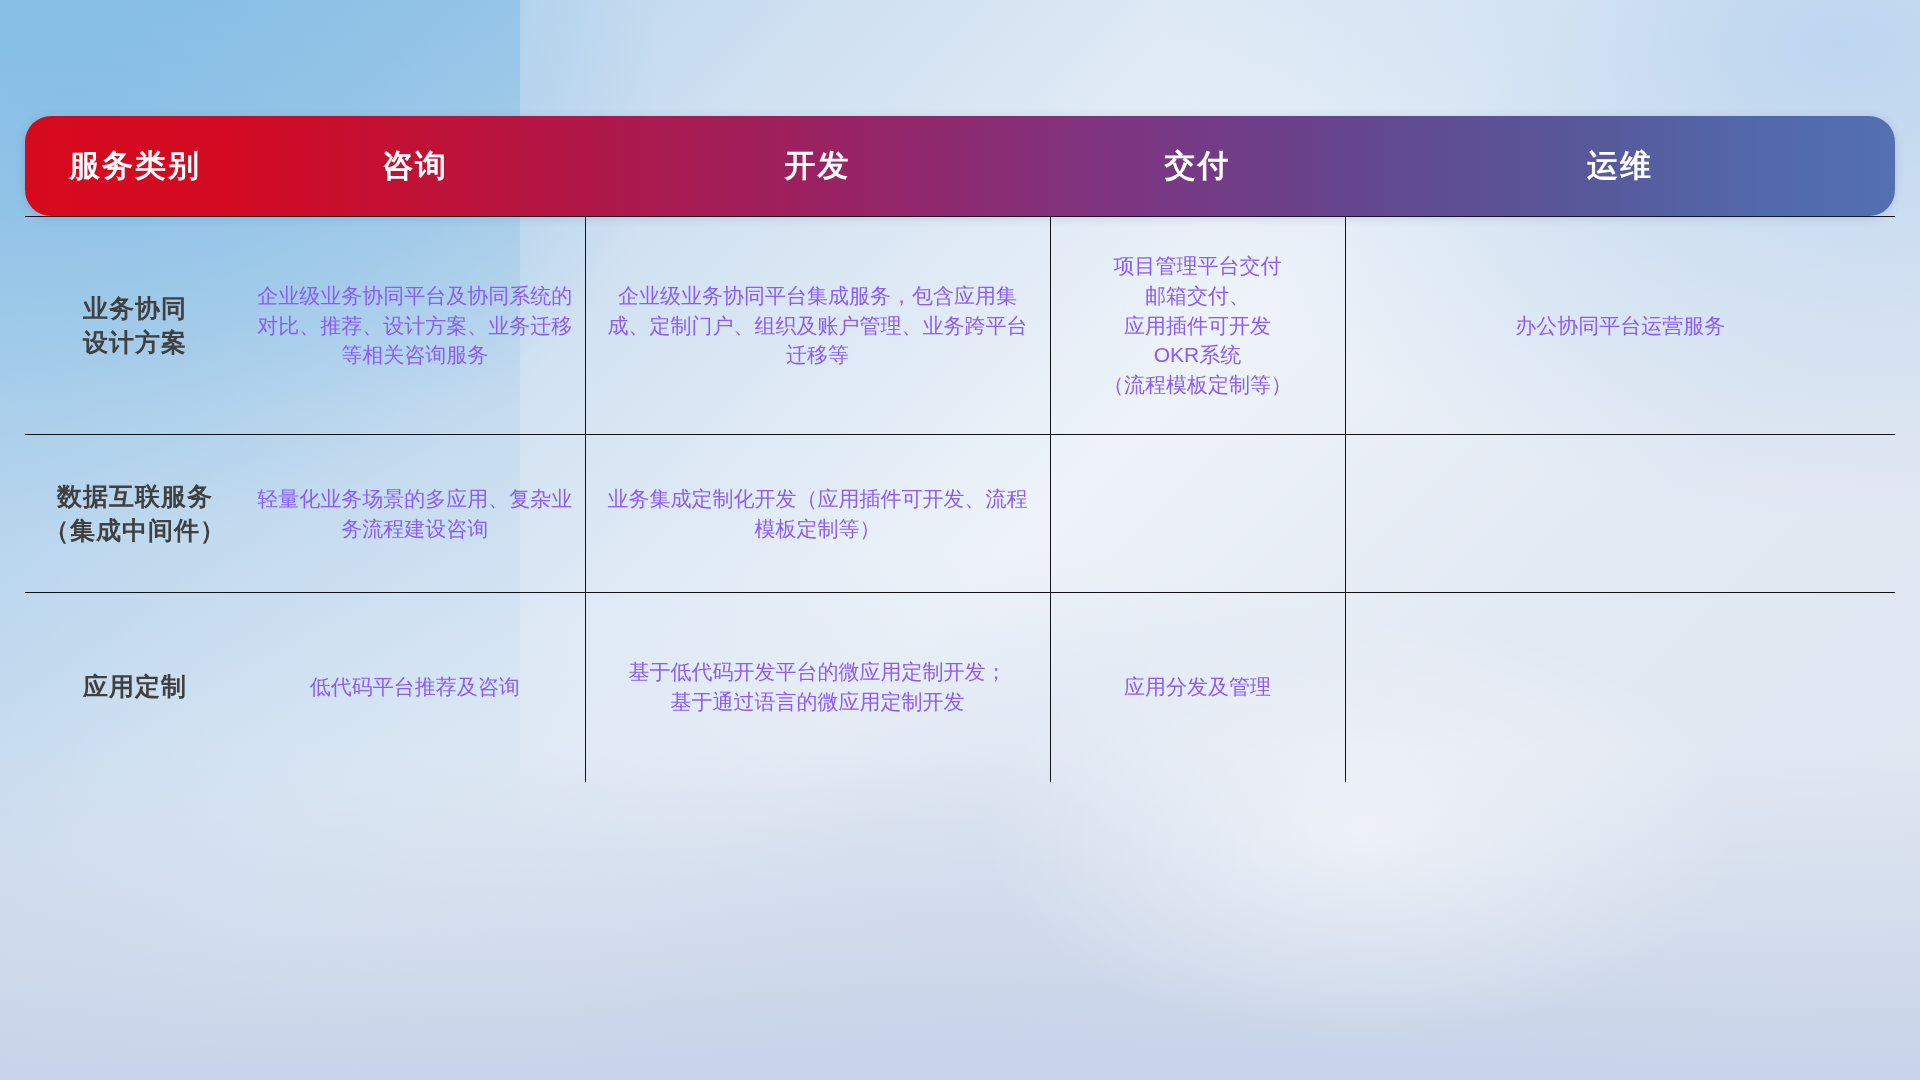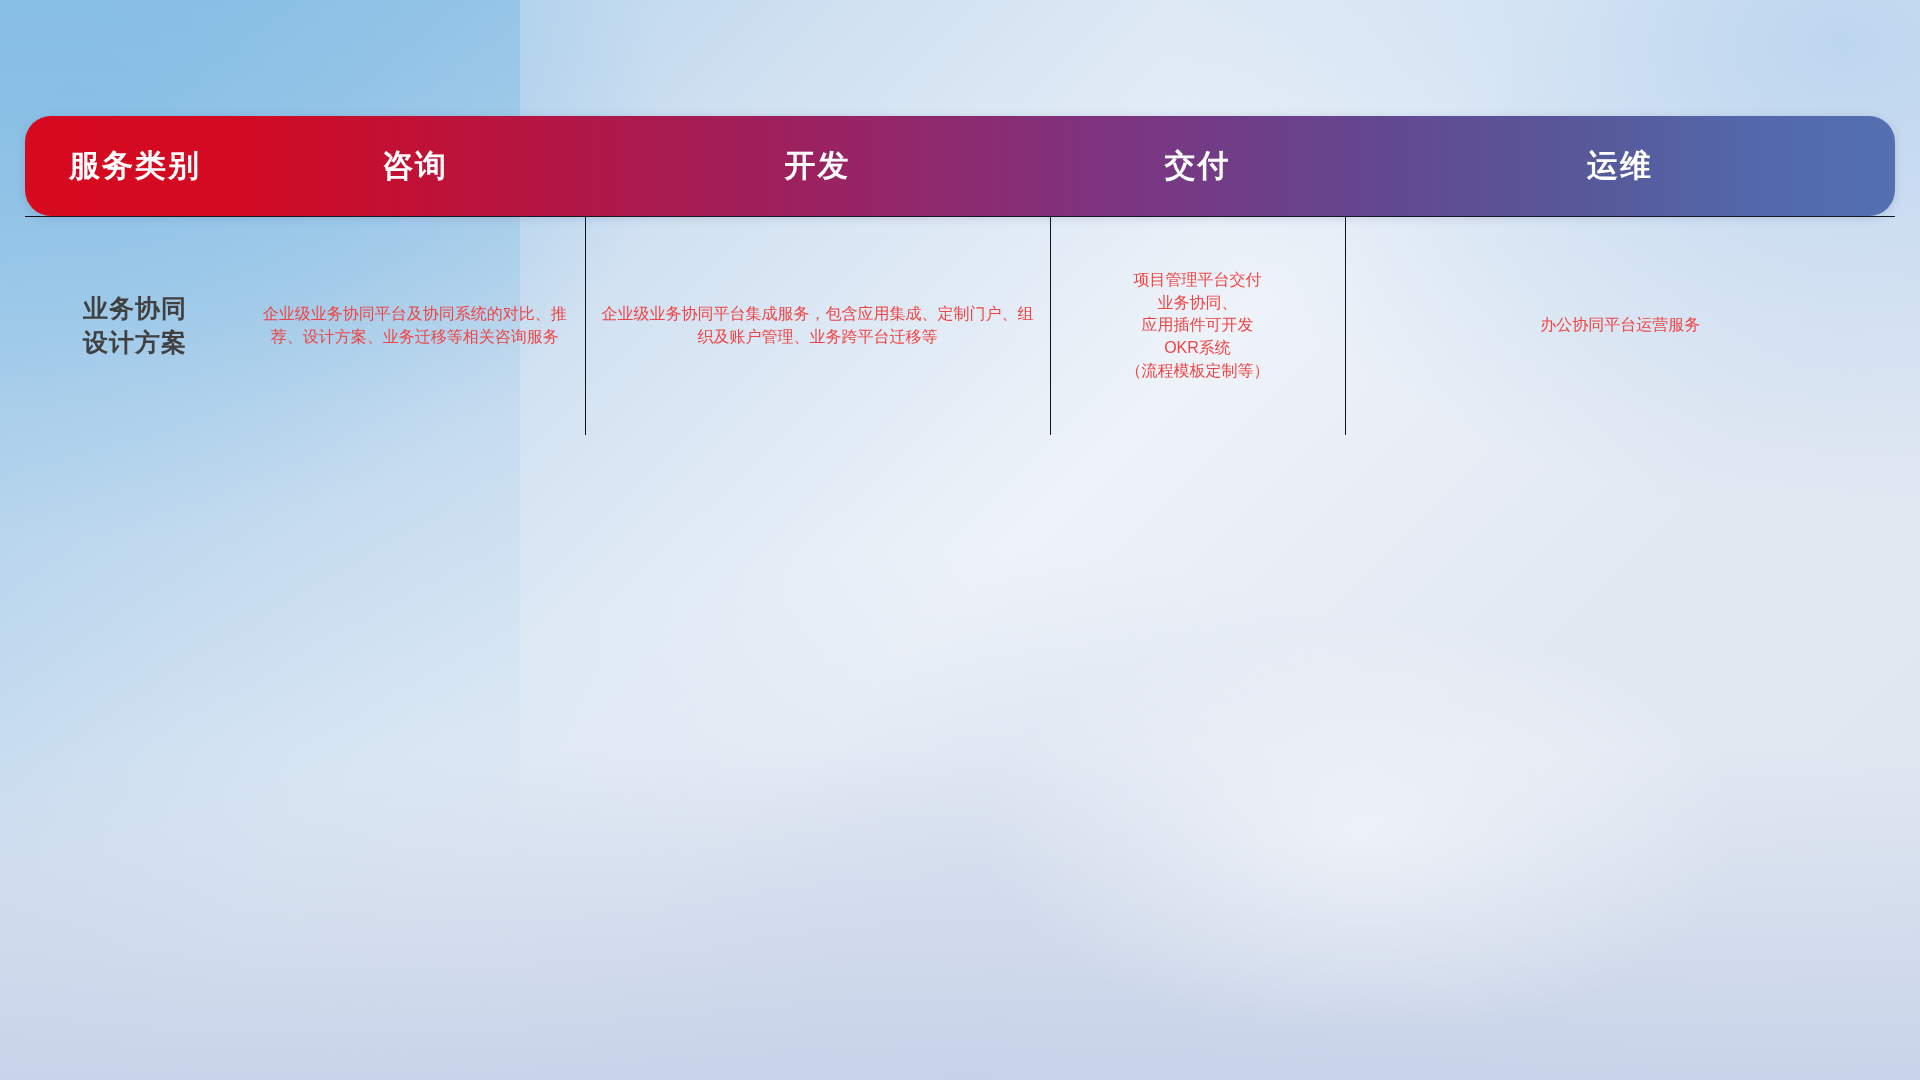--- a/index.html
+++ b/index.html
@@ -98,23 +98,23 @@
     white-space: nowrap;
   }
 
   
   tbody tr td {
     border-top: 1.6px solid #111318;
     border-right: 1.6px solid #111318;
     padding: 10px 12px;
     vertical-align: middle;
     text-align: center;
-    font-size: 16px;
+    font-size: 21px;
     line-height: 1.42;
-    color: #ef4444;
+    color: #8b5cf6;
     background: transparent;
   }
   tbody tr td.cat {
     border-right: none;
     color: #404040;
     font-weight: bold;
     font-size: 25px;
     letter-spacing: 1px;
     line-height: 1.35;
   }
@@ -176,27 +176,63 @@
           <span class="cellline">设计方案</span>
         </td>
         <td>
           <span>企业级业务协同平台及协同系统的对比、推荐、设计方案、业务迁移等相关咨询服务</span>
         </td>
         <td>
           <span>企业级业务协同平台集成服务，包含应用集成、定制门户、组织及账户管理、业务跨平台迁移等</span>
         </td>
         <td>
           <span class="cellline">项目管理平台交付</span>
-          <span class="cellline">业务协同、</span>
+          <span class="cellline">邮箱交付、</span>
           <span class="cellline">应用插件可开发</span>
           <span class="cellline">OKR系统</span>
           <span class="cellline">（流程模板定制等）</span>
         </td>
         <td class="ops">
           <span>办公协同平台运营服务</span>
         </td>
       </tr>
 
-
+      <tr class="row-2">
+        <td class="cat">
+          <span class="cellline">数据互联服务</span>
+          <span class="cellline">（集成中间件）</span>
+        </td>
+        <td>
+          <span>轻量化业务场景的多应用、复杂业务流程建设咨询</span>
+        </td>
+        <td>
+          <span>业务集成定制化开发（应用插件可开发、流程模板定制等）</span>
+        </td>
+        <td>
+          <span></span>
+        </td>
+        <td class="ops">
+          <span></span>
+        </td>
+      </tr>
+
+      <tr class="row-3">
+        <td class="cat">
+          <span class="cellline">应用定制</span>
+        </td>
+        <td>
+          <span>低代码平台推荐及咨询</span>
+        </td>
+        <td>
+          <span class="cellline">基于低代码开发平台的微应用定制开发；</span>
+          <span class="cellline">基于通过语言的微应用定制开发</span>
+        </td>
+        <td>
+          <span>应用分发及管理</span>
+        </td>
+        <td class="ops">
+          <span></span>
+        </td>
+      </tr>
 
     </tbody>
   </table>
 </div>
 
 </body></html>

